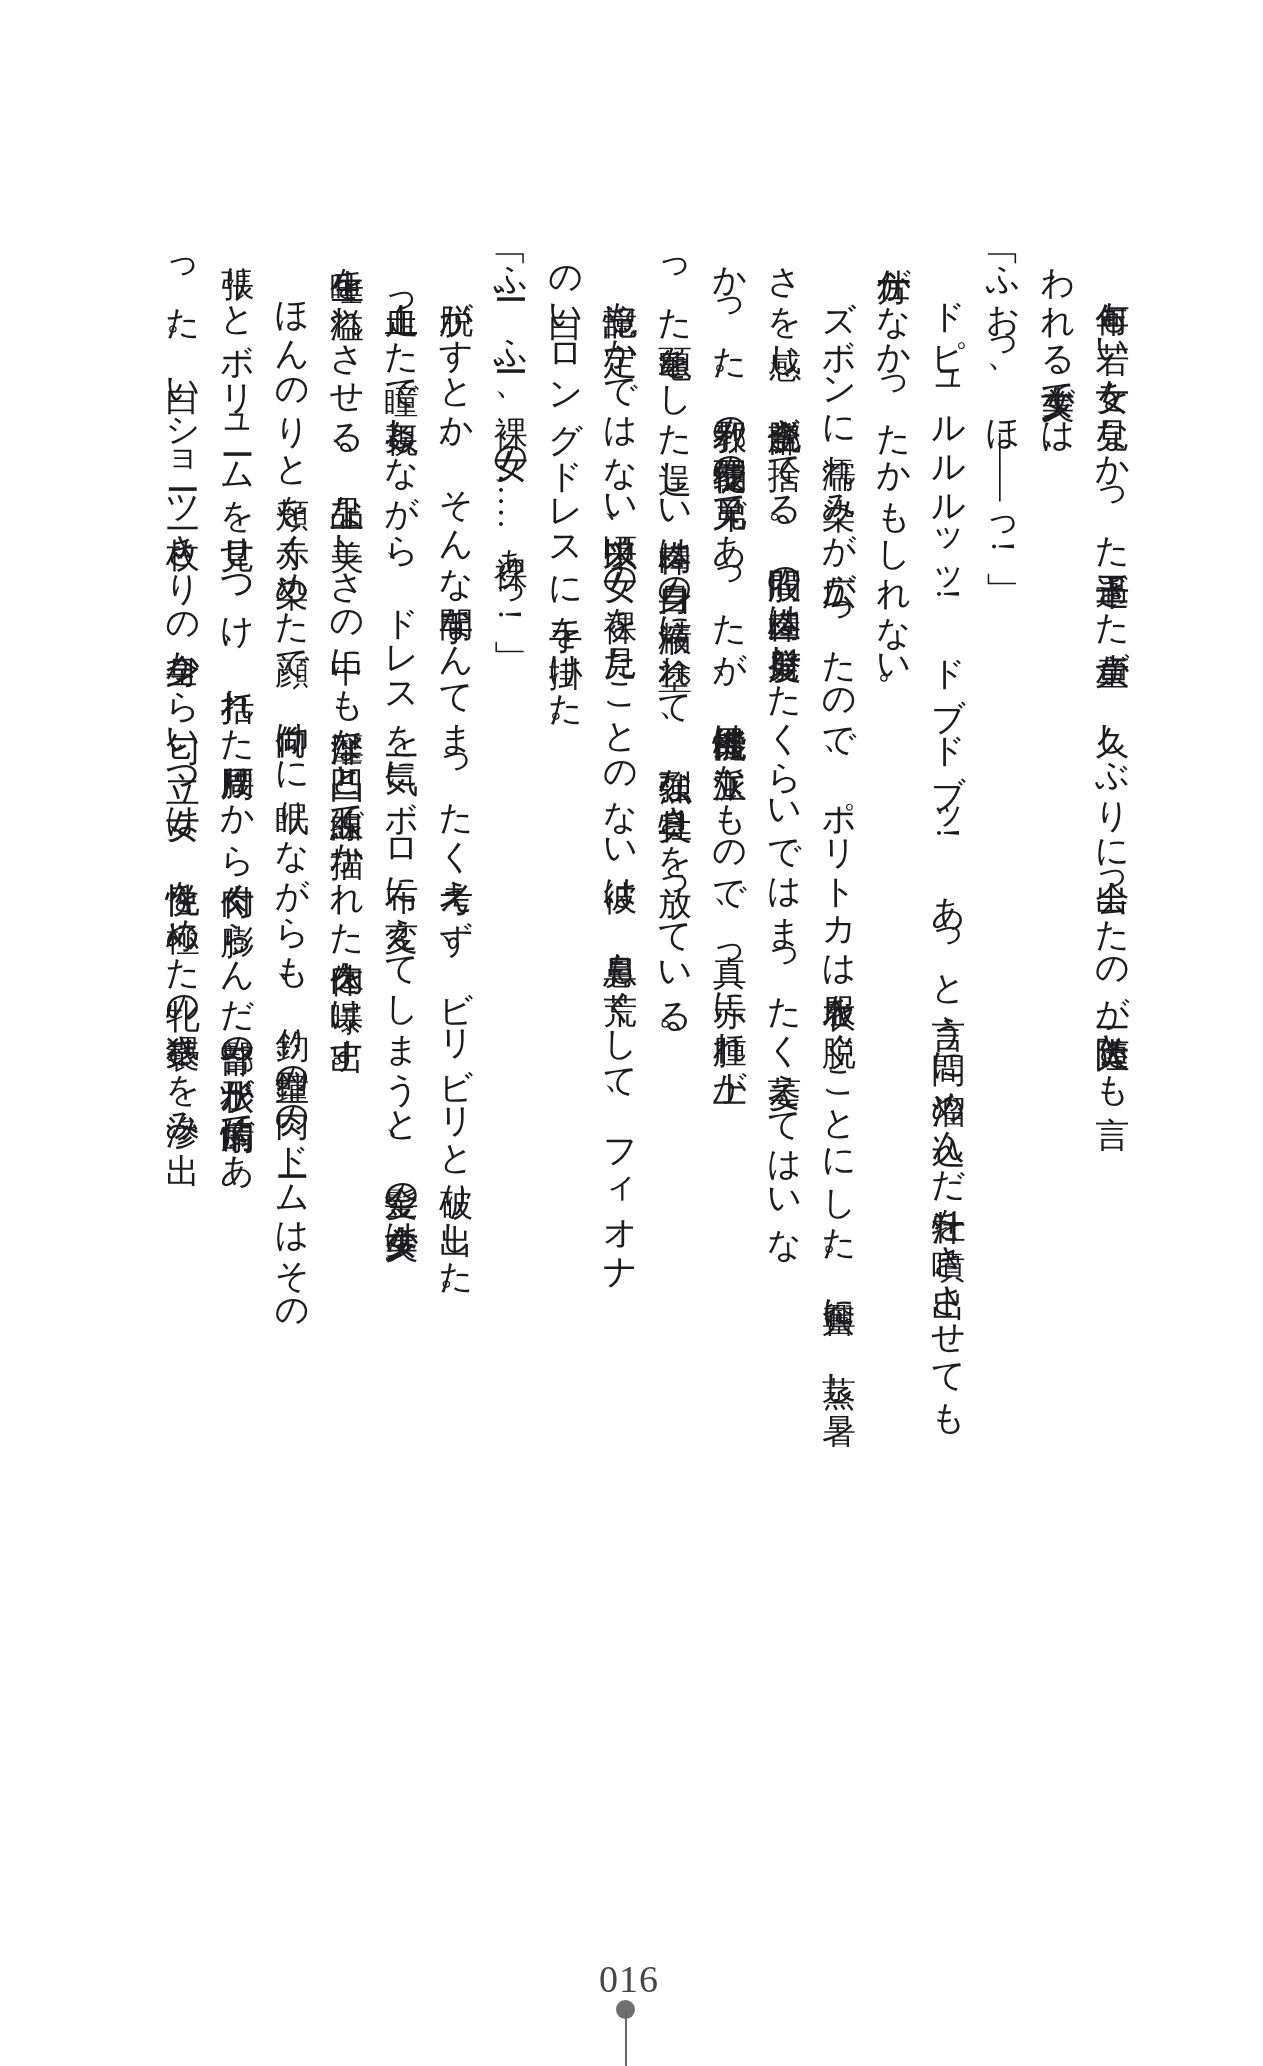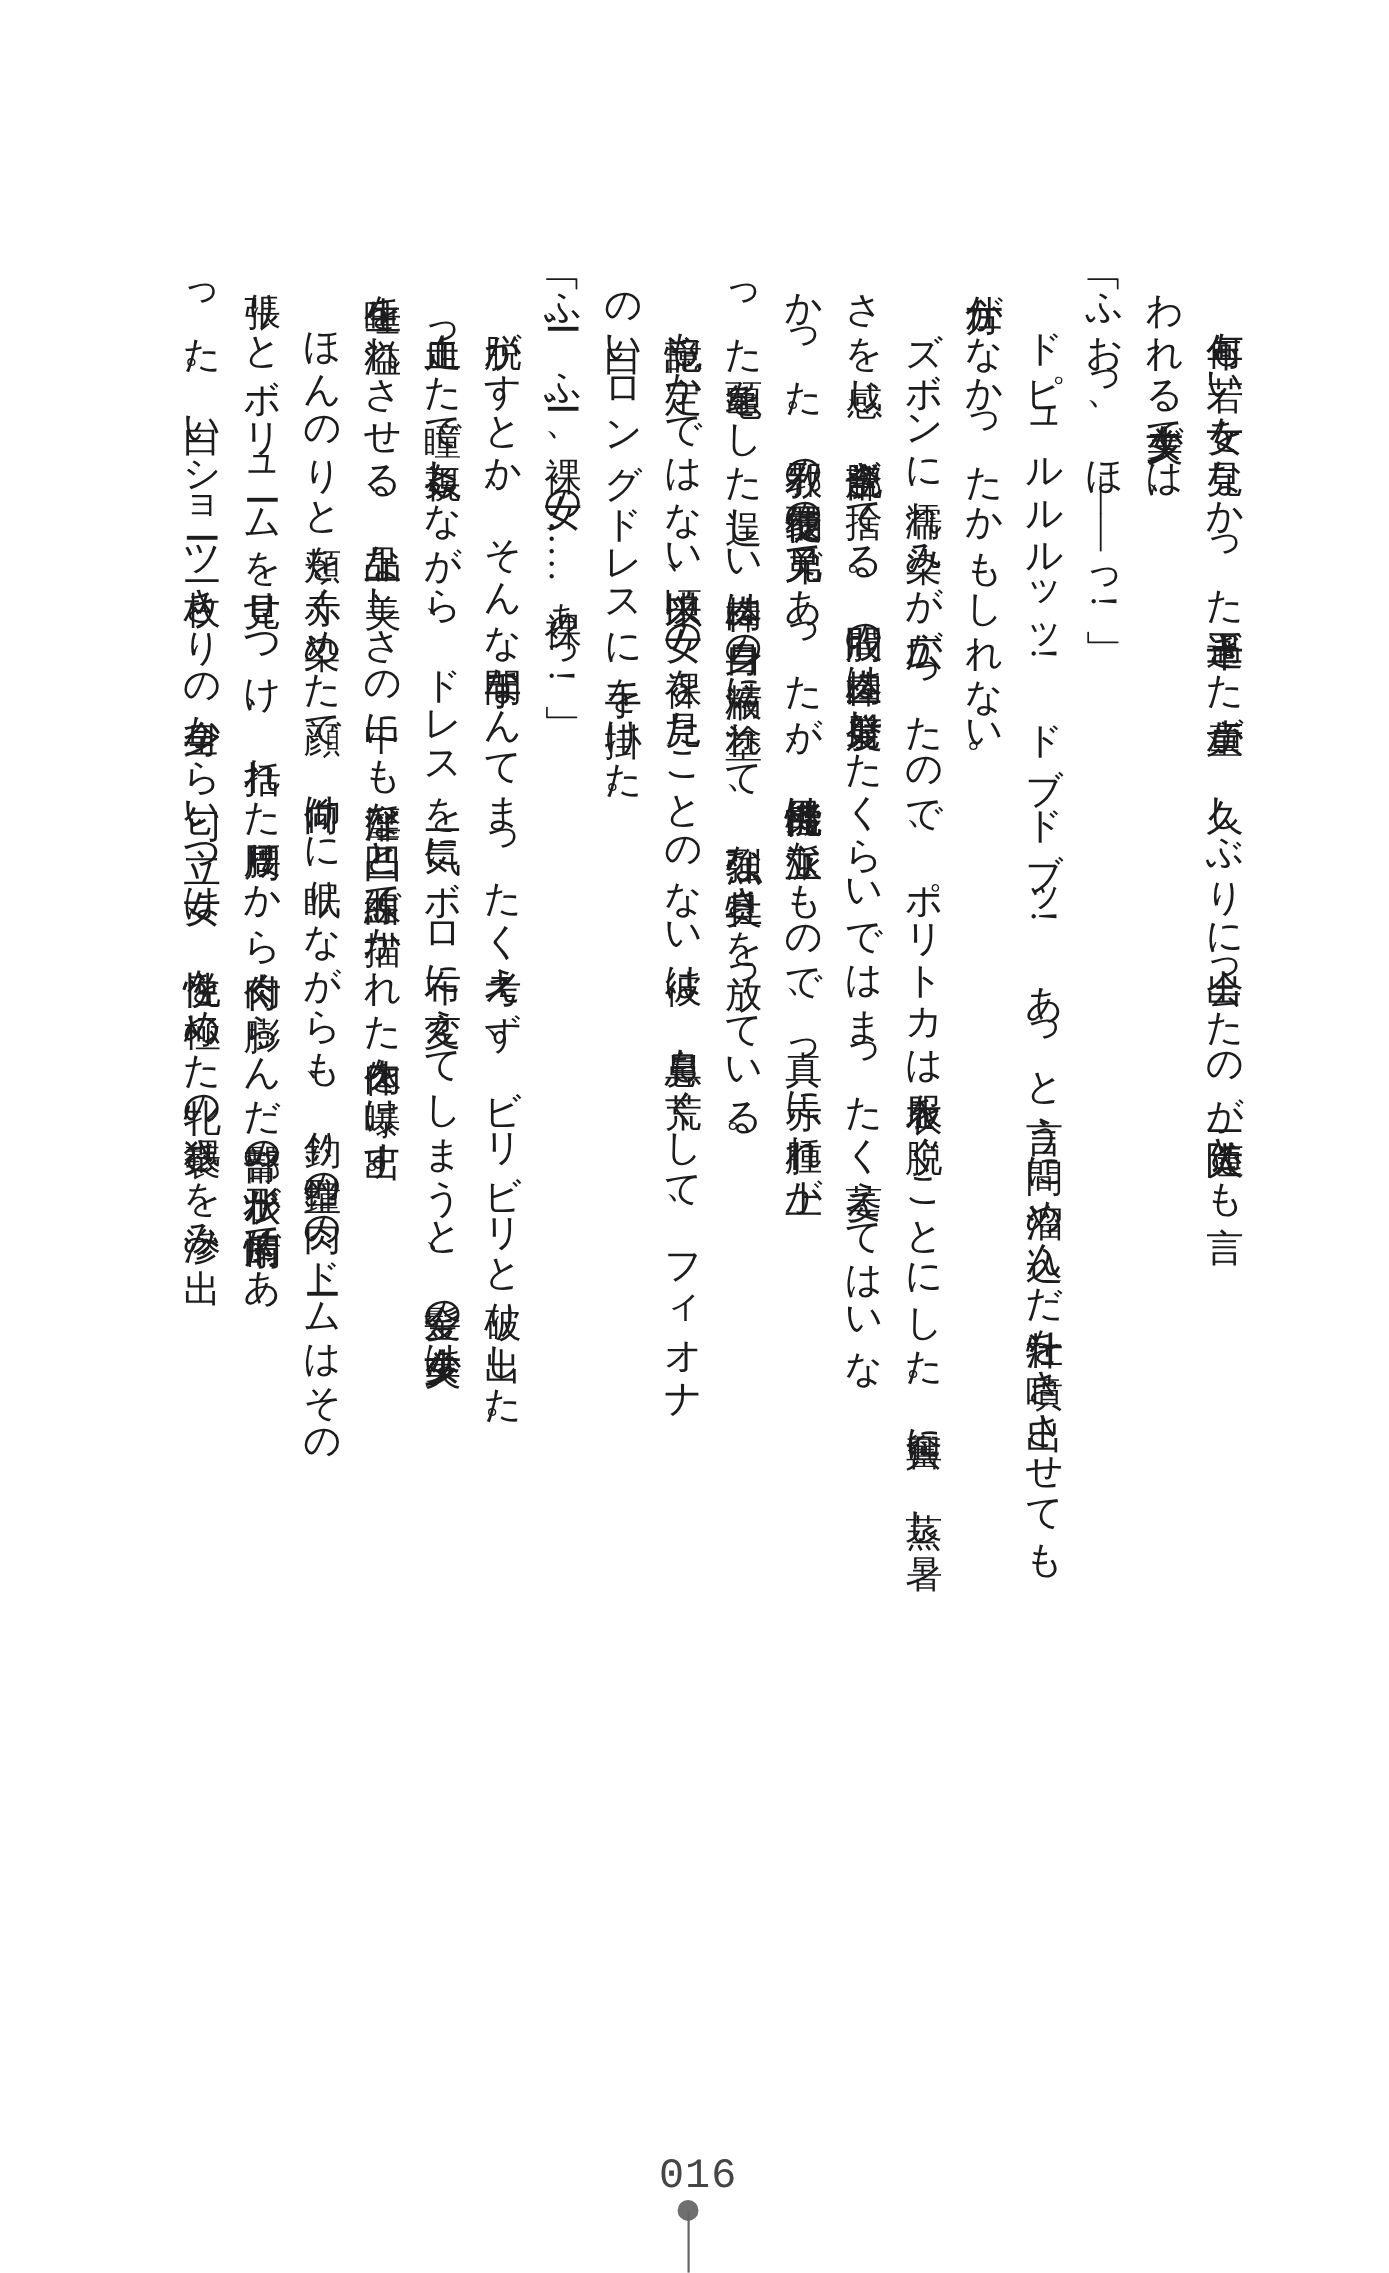--- a/index.html
+++ b/index.html
@@ -42,21 +42,21 @@
     left: 0;
     top: 0;
     width: 100%;
     height: 100%;
     pointer-events: none;
   }
   .page-number {
     position: absolute;
     left: 599px;
     top: 1960px;
-    font-family: Liberation Mono, monospace;
+    font-family: Liberation Serif, serif;
     font-size: 38px;
     line-height: 1;
     letter-spacing: 1px;
     color: #454545;
   }
   .footer-dot {
     position: absolute;
     left: 616px;
     top: 2000px;
     width: 19px;

